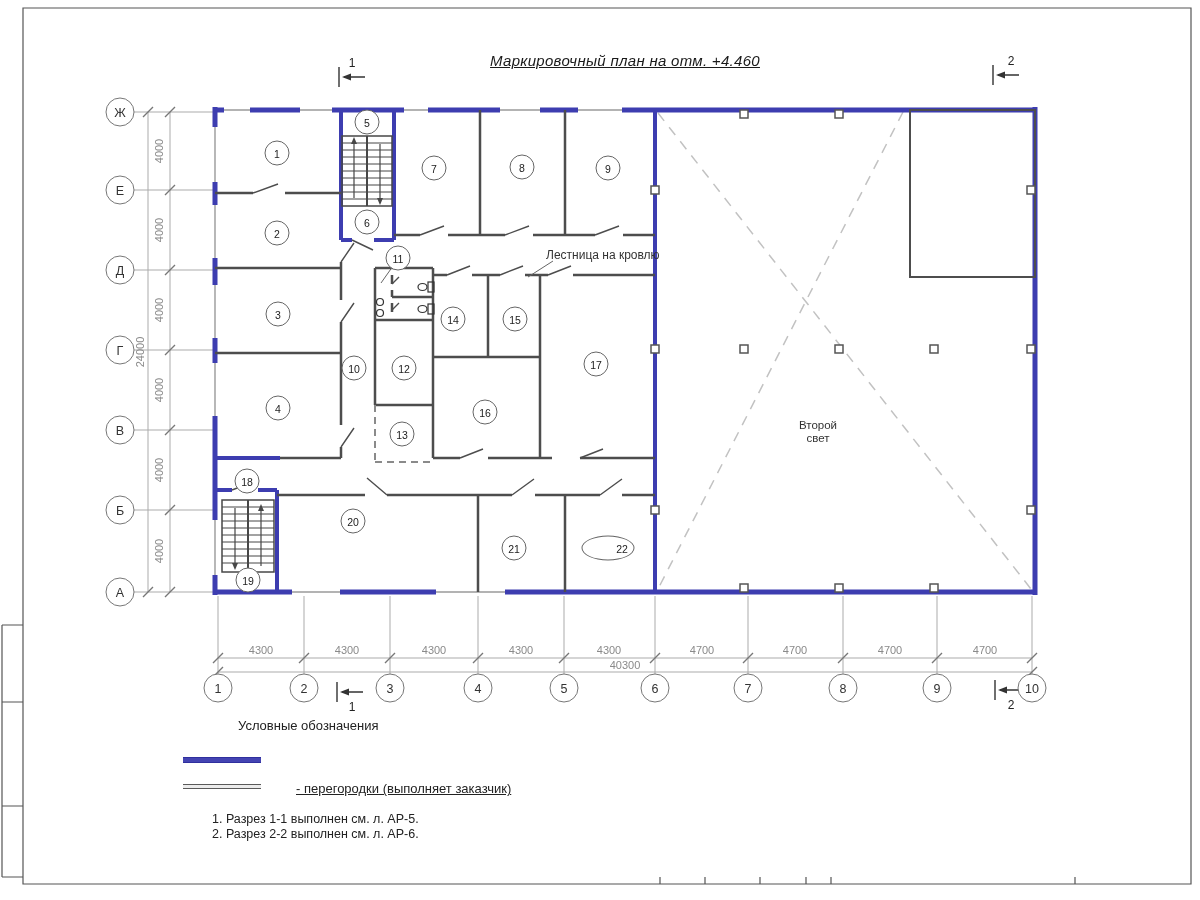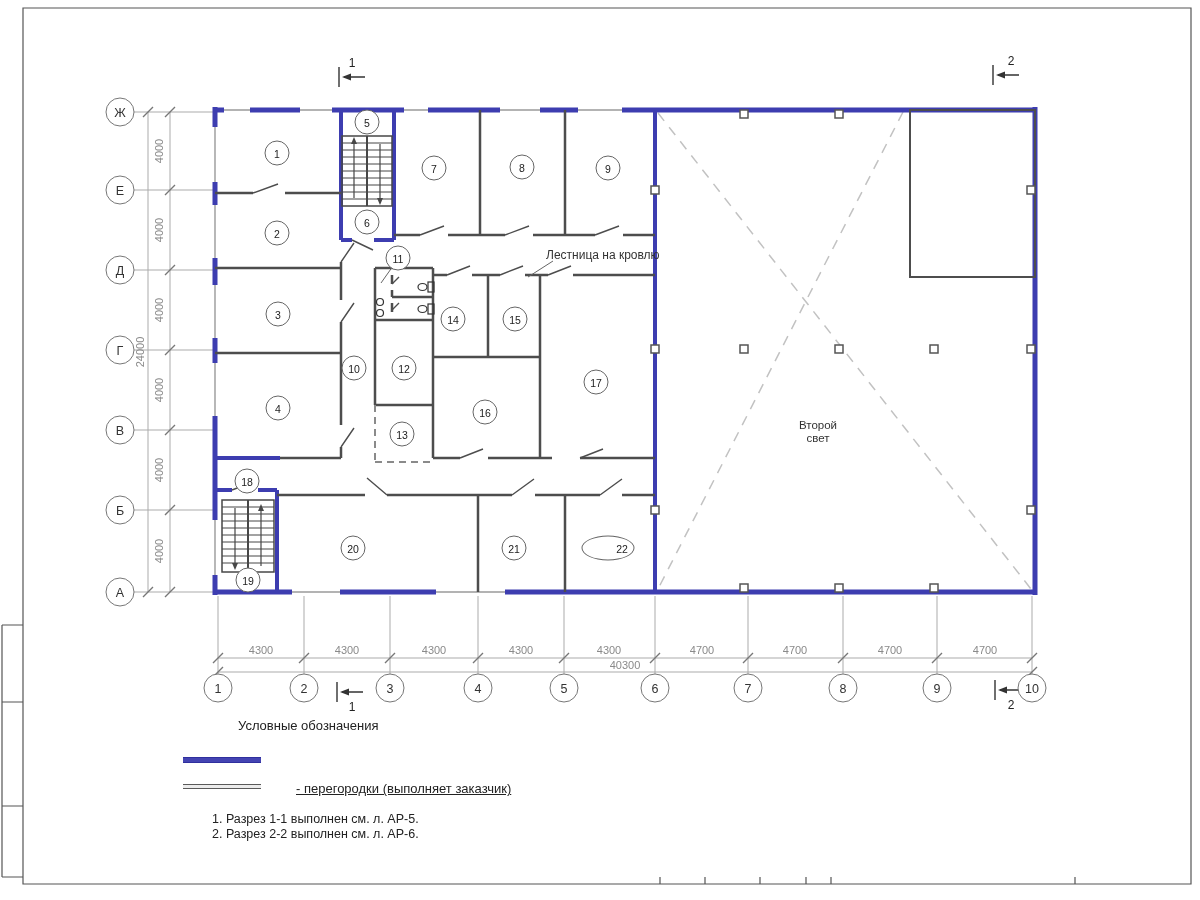--- a/index.html
+++ b/index.html
@@ -169,20 +169,21 @@
         <polygon points="342,77 351,73.5 351,80.5" fill="#333" stroke="none"></polygon>
     <path d="M993 65 V85 M998 75 H1019"></path>
         <polygon points="996,75 1005,71.5 1005,78.5" fill="#333" stroke="none"></polygon>
     <path d="M337 682 V702 M342 692 H363"></path>
         <polygon points="340,692 349,688.5 349,695.5" fill="#333" stroke="none"></polygon>
     <path d="M995 680 V700 M1000 690 H1021"></path>
         <polygon points="998,690 1007,686.5 1007,693.5" fill="#333" stroke="none"></polygon>
   </g>
 </svg>
 
+<div class="txt title" style="left:625px;top:52px;">Маркировочный план на отм. +4.460</div>
 
 <div class="secnum" style="left:352px;top:63px;">1</div>
 <div class="secnum" style="left:1011px;top:61px;">2</div>
 <div class="secnum" style="left:352px;top:707px;">1</div>
 <div class="secnum" style="left:1011px;top:705px;">2</div>
 
 <div class="bubble" style="left:277px;top:153px;">1</div>
 <div class="bubble" style="left:277px;top:233px;">2</div>
 <div class="bubble" style="left:278px;top:314px;">3</div>
 <div class="bubble" style="left:278px;top:408px;">4</div>
@@ -191,24 +192,24 @@
 <div class="bubble" style="left:434px;top:168px;">7</div>
 <div class="bubble" style="left:522px;top:167px;">8</div>
 <div class="bubble" style="left:608px;top:168px;">9</div>
 <div class="bubble" style="left:354px;top:368px;">10</div>
 <div class="bubble" style="left:398px;top:258px;">11</div>
 <div class="bubble" style="left:404px;top:368px;">12</div>
 <div class="bubble" style="left:402px;top:434px;">13</div>
 <div class="bubble" style="left:453px;top:319px;">14</div>
 <div class="bubble" style="left:515px;top:319px;">15</div>
 <div class="bubble" style="left:485px;top:412px;">16</div>
-<div class="bubble" style="left:596px;top:382px;">17</div>
+<div class="bubble" style="left:596px;top:364px;">17</div>
 <div class="bubble" style="left:247px;top:481px;">18</div>
 <div class="bubble" style="left:248px;top:580px;">19</div>
-<div class="bubble" style="left:353px;top:548px;text-align:right;">20</div>
+<div class="bubble" style="left:353px;top:521px;text-align:right;">20</div>
 <div class="bubble" style="left:514px;top:548px;">21</div>
 <div class="bubble" style="left:608px;top:548px;padding-left:28px;">22</div>
 
 <div class="txt small-label" style="left:546px;top:248px;">Лестница на кровлю</div>
 <div class="second-light" style="left:818px;top:419px;">Второй свет</div>
 
 <div class="axc" style="left:120px;top:112px;">Ж</div>
 <div class="axc" style="left:120px;top:190px;">Е</div>
 <div class="axc" style="left:120px;top:270px;">Д</div>
 <div class="axc" style="left:120px;top:350px;">Г</div>

